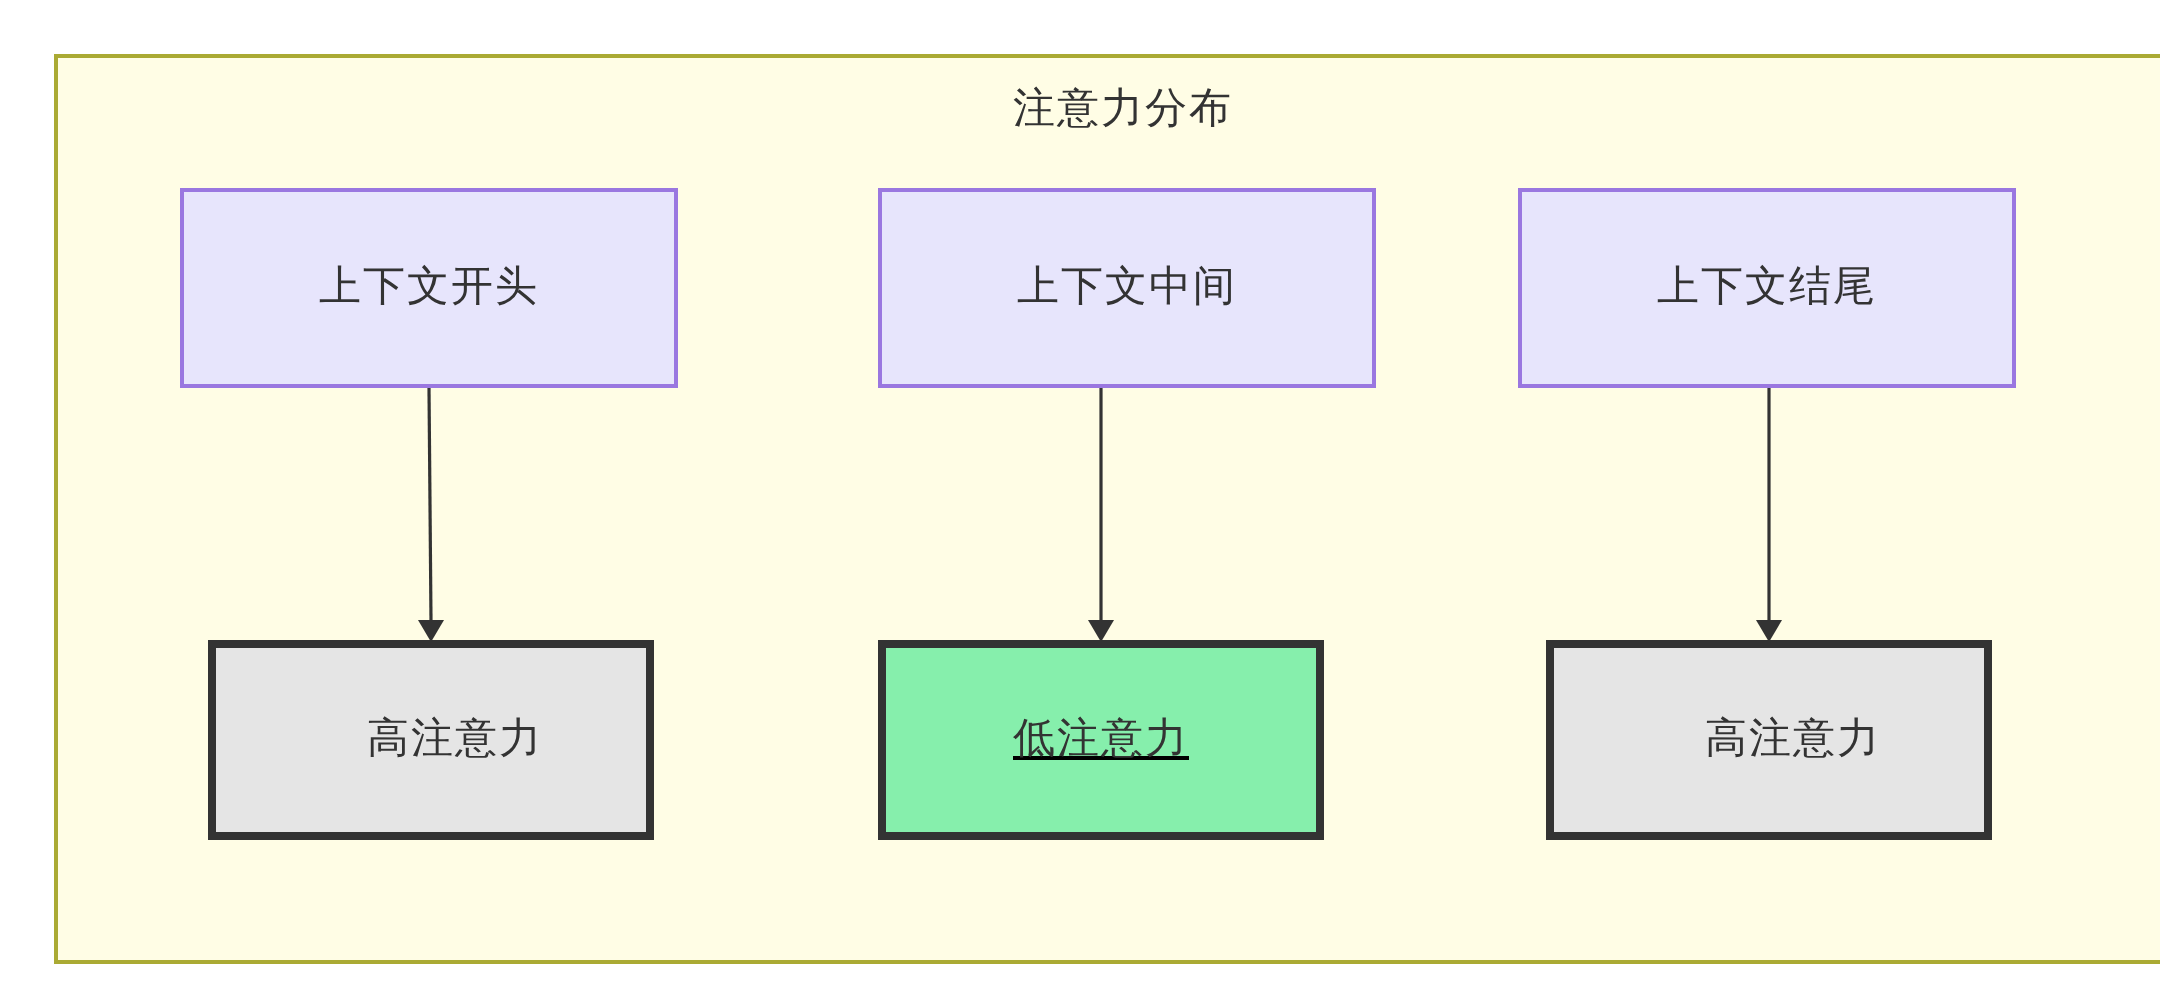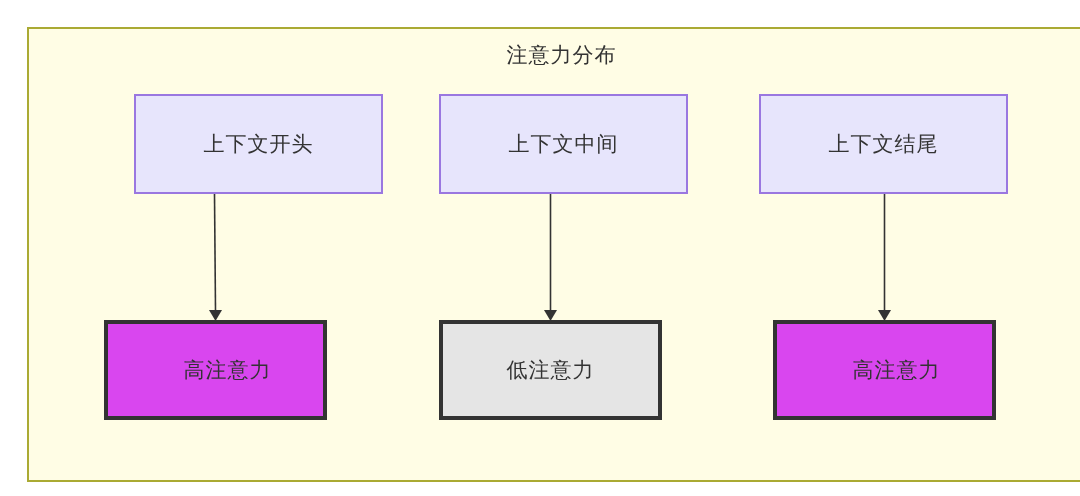--- a/index.html
+++ b/index.html
@@ -65,33 +65,33 @@
   }
 
   
   .node-context {
     background: #e7e5fc;
     border: 2px solid #9a77e0;
     width: 249px;
     height: 100px;
     top: 65px;
   }
-  .node-context.col-1 { left: 61px; margin-left: 44px; }
+  .node-context.col-1 { left: 61px; }
   .node-context.col-2 { left: 410px; }
   .node-context.col-3 { left: 730px; }
 
   
   .node-attention {
     border: 4px solid #333333;
     width: 223px;
     height: 100px;
     top: 291px;
   }
-  .node-attention.fill-high { background: #d946ef; padding-left: 24px; }
-  .node-attention.fill-low  { background: #e5e5e5; }
+  .node-attention.fill-high { background: #e5e5e5; padding-left: 24px; }
+  .node-attention.fill-low  { background: #86efac; text-decoration: underline; }
   .node-attention.col-1 { left: 75px; }
   .node-attention.col-2 { left: 410px; }
   .node-attention.col-3 { left: 744px; }
 
   
   .edge-layer {
     position: absolute;
     left: 0;
     top: 0;
     width: 1039px;

